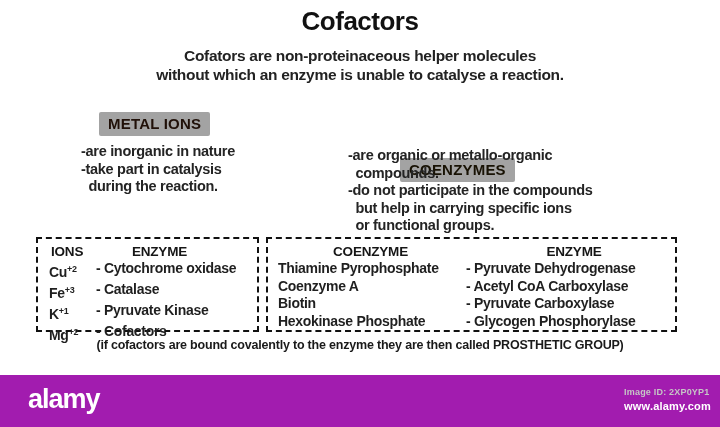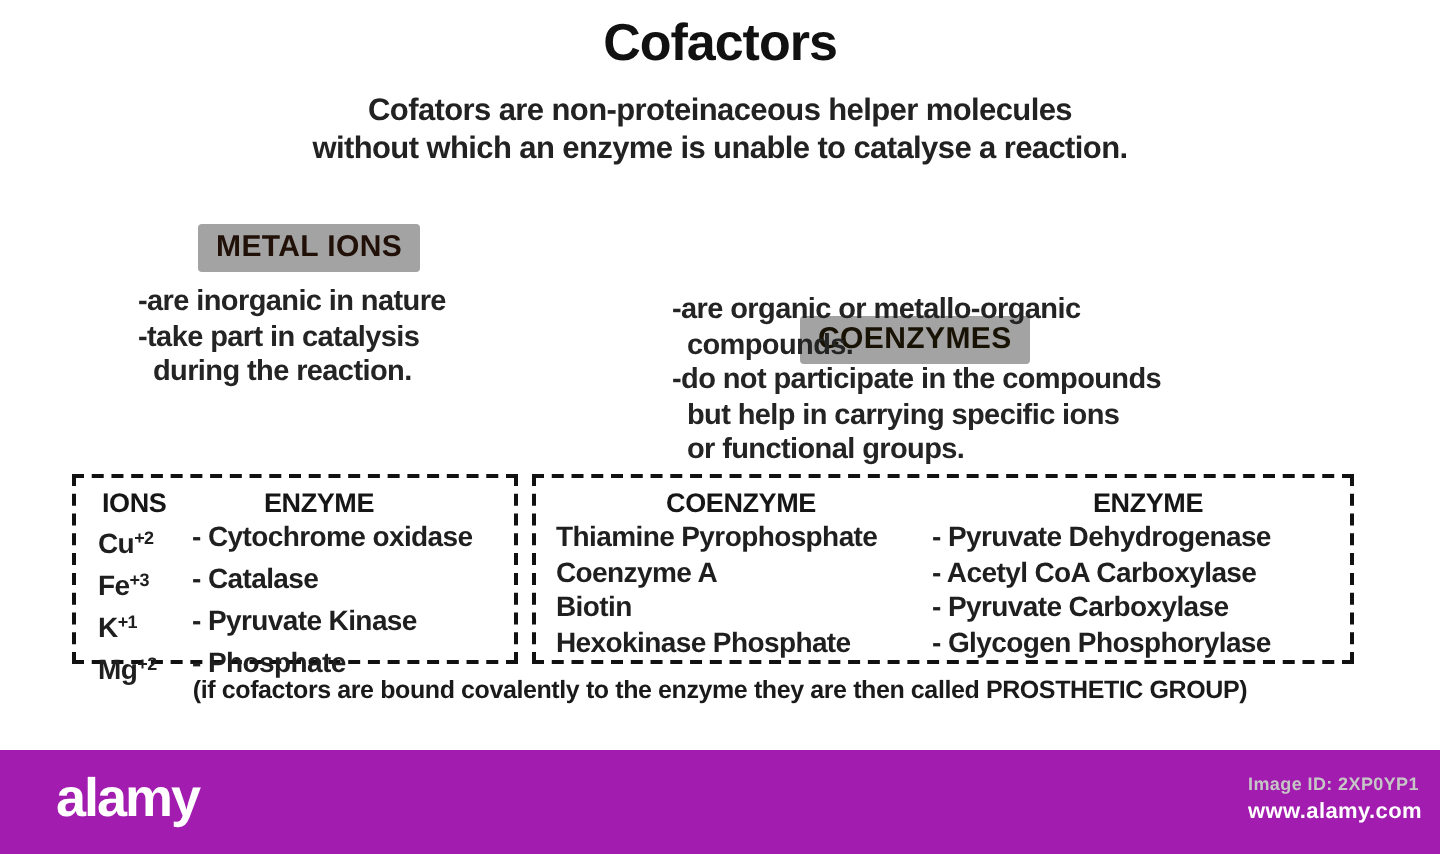--- a/index.html
+++ b/index.html
@@ -43,21 +43,21 @@
   .hl-metal { left: 99px; top: 112px; }
   .hl-coenz { left: 400px; top: 113px; color: #181204; }
   .points {
     position: absolute;
     font-size: 14.5px;
     font-weight: bold;
     letter-spacing: -0.3px;
     line-height: 17.5px;
     color: #242424;
   }
-  .points div { white-space: pre; }
+  .points div { white-space: pre; margin-left: 12px; }
   .pts-metal { left: 69px; top: 143px; }
   .pts-coenz { left: 336px; top: 147px; }
   .dashed-box {
     position: absolute;
     border: 2.5px dashed #111;
     background: #fff;
   }
   .box-ions { left: 36px; top: 237px; width: 223px; height: 95px; padding: 4px 0 0 0; }
   .box-coenz { left: 266px; top: 237px; width: 411px; height: 95px; padding: 4px 0 0 0; }
   .t-header { display: flex; font-size: 13.5px; font-weight: bold; letter-spacing: -0.2px; line-height: 17px; color: #161616; }
@@ -142,21 +142,21 @@
   <div class="t-row">
     <span class="c-ion"><span>Fe</span><sup>+3</sup></span>
     <span class="c-enz">- Catalase</span>
   </div>
   <div class="t-row">
     <span class="c-ion"><span>K</span><sup>+1</sup></span>
     <span class="c-enz">- Pyruvate Kinase</span>
   </div>
   <div class="t-row">
     <span class="c-ion"><span>Mg</span><sup>+2</sup></span>
-    <span class="c-enz">- Phosphate</span>
+    <span class="c-enz">- Cofactors</span>
   </div>
 </div>
 
 <div class="dashed-box box-coenz">
   <div class="t-header">
     <span class="h-col1">COENZYME</span>
     <span class="h-col2">ENZYME</span>
   </div>
   <div class="t-row">
     <span class="c-co">Thiamine Pyrophosphate</span>

